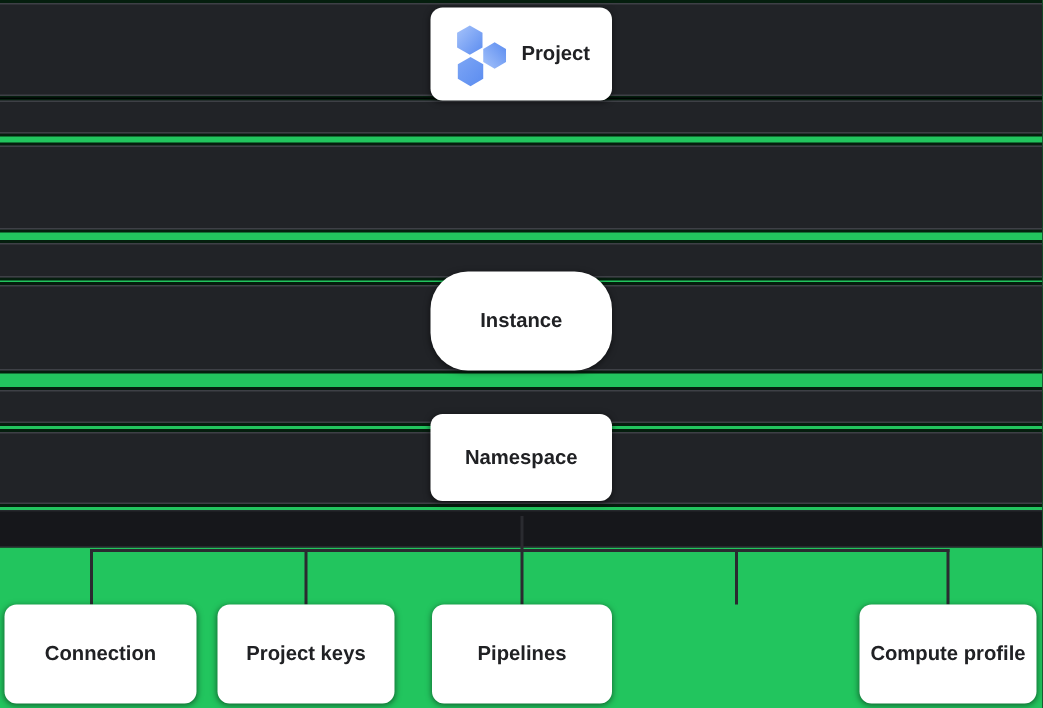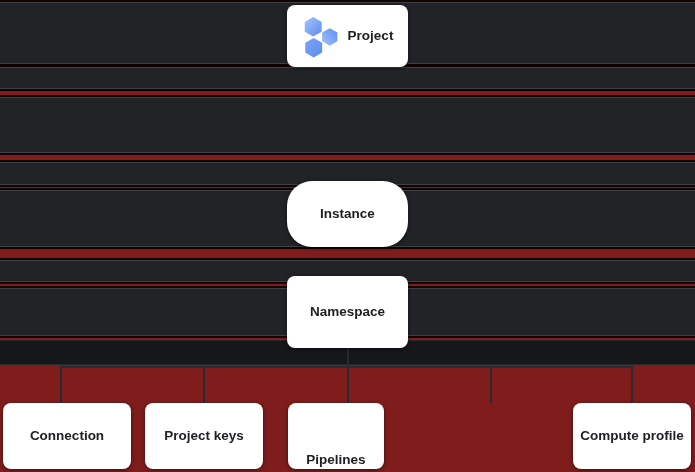--- a/index.html
+++ b/index.html
@@ -1,18 +1,18 @@
 <!DOCTYPE html>
 <html><head>
 <meta charset="utf-8">
 <style>
   html,body{margin:0;padding:0;background:#0e0f11;}
   .stage{
     position:relative;width:695px;height:472px;overflow:hidden;
-    background:#7f1d1d;
+    background:#22c55e;
     font-family:"Liberation Sans",sans-serif;
   }
   .band{
     position:absolute;left:0;right:0;
     background:#212327;
     border-top:1px solid #3e4046;border-bottom:1px solid #3e4046;
     box-sizing:border-box;
     box-shadow:0 2px 0 rgba(0,0,0,.85), 0 -2px 0 rgba(0,0,0,.85);
   }
   .substrip{
@@ -28,24 +28,24 @@
     text-align:center;color:#202124;font-weight:700;
     font-size:13.5px;line-height:18px;
     box-shadow:0 1px 4px rgba(0,0,0,.55);
   }
   .chip .row{display:flex;align-items:center;justify-content:center;gap:9px;}
   .lines span{display:block;}
   
   #chip-project   {left:287px;top:5px;  width:121px;height:62px;}
   #chip-location  {left:287px;top:91px; width:121px;height:66px;}
   #chip-instance  {left:287px;top:181px;width:121px;height:66px;border-radius:25px;}
-  #chip-namespace {left:287px;top:276px;width:121px;height:72px;}
+  #chip-namespace {left:287px;top:276px;width:121px;height:58px;}
   #chip-connection{left:3px;  top:403px;width:128px;height:66px;}
   #chip-securekeys{left:145px;top:403px;width:118px;height:66px;}
-  #chip-pipelines {left:288px;top:403px;width:96px;height:66px;align-items:flex-end;}
+  #chip-pipelines {left:288px;top:403px;width:120px;height:66px;}
   #chip-plugins   {left:432px;top:403px;width:118px;height:66px;}
   #chip-compute   {left:573px;top:403px;width:118px;height:66px;}
   
   #band-project  {top:2px;  height:62px;}
   #band-gap1     {top:67px; height:22px;}
   #band-location {top:97px; height:56px;}
   #band-gap2     {top:162px;height:23px;}
   #band-instance {top:190px;height:57px;}
   #band-gap3     {top:260px;height:22px;}
   #band-namespace{top:288px;height:48px;}

